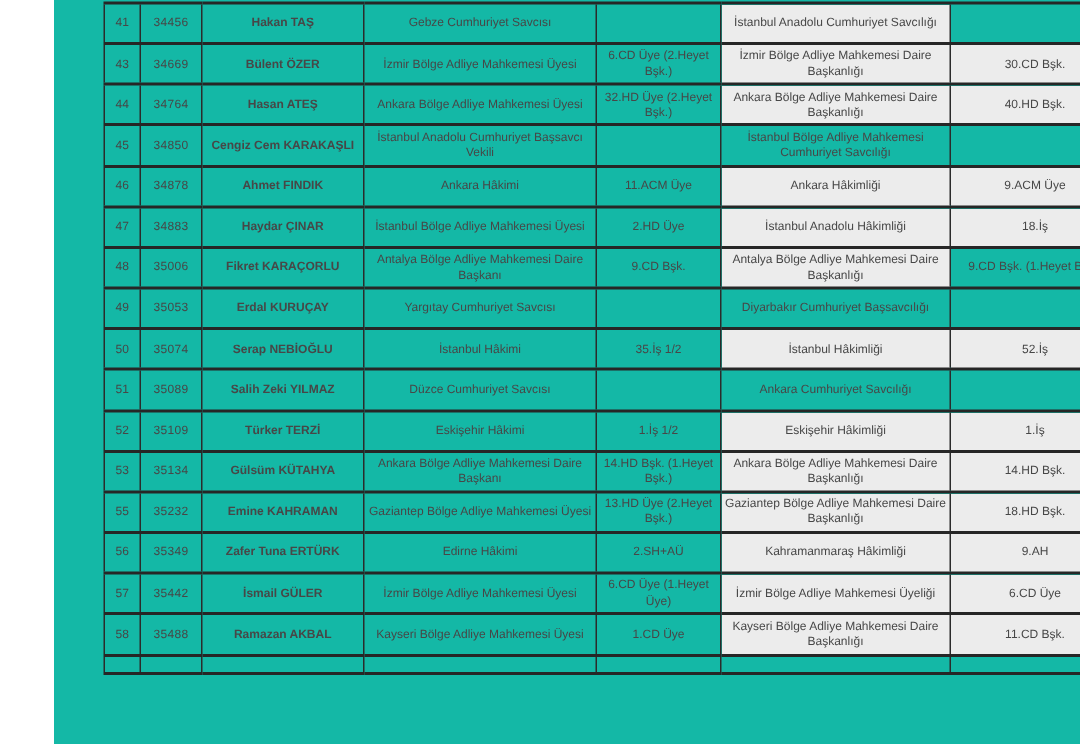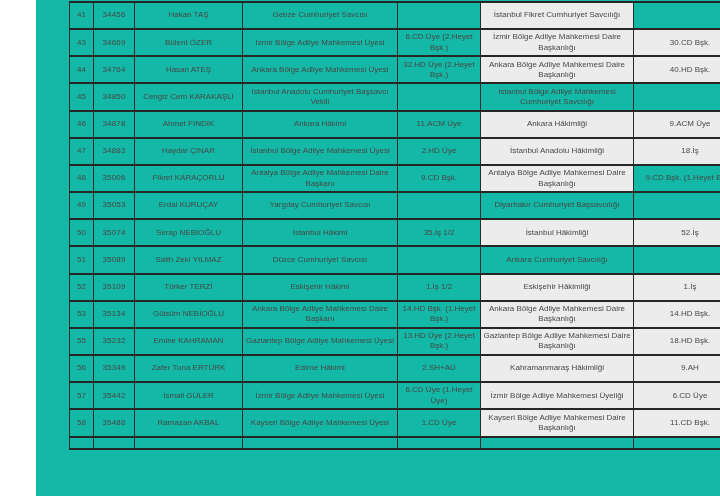--- a/index.html
+++ b/index.html
@@ -35,21 +35,21 @@
     font-size: 8px;
     line-height: 1.3;
     color: #474747;
     padding: 1px 2px;
     overflow: hidden;
   }
   table.assign tr { height: 27.17px; }
   table.assign tr.partial-row { height: 12px; }
   td.c-no   { font-size: 8.5px; color: #3c3c3c; }
   td.c-reg  { font-weight: normal; font-size: 9px; color: #141414; letter-spacing: 0.2px; }
-  td.c-name { font-weight: normal; font-size: 8.6px; color: #161616; text-align: left; padding-left: 4px; }
+  td.c-name { font-weight: bold; font-size: 8.6px; color: #161616; text-align: left; padding-left: 4px; }
   td.shaded { background: var(--shade, #ececec); }
 </style>
 </head>
 <body>
 
 <div class="page">
   <table class="assign">
     <colgroup>
       <col style="width:24px">
       <col style="width:41px">
@@ -59,21 +59,21 @@
       <col style="width:153px">
       <col style="width:113px">
     </colgroup>
     <tbody>
         <tr>
       <td class="c-no">41</td>
       <td class="c-reg">34456</td>
       <td class="c-name">Hakan TAŞ</td>
       <td class="c-cur">Gebze Cumhuriyet Savcısı</td>
       <td class="c-duty"></td>
-      <td class="c-new shaded">İstanbul Fikret Cumhuriyet Savcılığı</td>
+      <td class="c-new shaded">İstanbul Anadolu Cumhuriyet Savcılığı</td>
       <td class="c-nduty"></td>
     </tr>
         <tr>
       <td class="c-no">43</td>
       <td class="c-reg">34669</td>
       <td class="c-name">Bülent ÖZER</td>
       <td class="c-cur">İzmir Bölge Adliye Mahkemesi Üyesi</td>
       <td class="c-duty">6.CD Üye (2.Heyet Bşk.)</td>
       <td class="c-new shaded">İzmir Bölge Adliye Mahkemesi Daire Başkanlığı</td>
       <td class="c-nduty shaded">30.CD Bşk.</td>
@@ -155,21 +155,21 @@
       <td class="c-reg">35109</td>
       <td class="c-name">Türker TERZİ</td>
       <td class="c-cur">Eskişehir Hâkimi</td>
       <td class="c-duty">1.İş 1/2</td>
       <td class="c-new shaded">Eskişehir Hâkimliği</td>
       <td class="c-nduty shaded">1.İş</td>
     </tr>
         <tr>
       <td class="c-no">53</td>
       <td class="c-reg">35134</td>
-      <td class="c-name">Gülsüm NEBİOĞLU</td>
+      <td class="c-name">Gülsüm KÜTAHYA</td>
       <td class="c-cur">Ankara Bölge Adliye Mahkemesi Daire Başkanı</td>
       <td class="c-duty">14.HD Bşk. (1.Heyet Bşk.)</td>
       <td class="c-new shaded">Ankara Bölge Adliye Mahkemesi Daire Başkanlığı</td>
       <td class="c-nduty shaded">14.HD Bşk.</td>
     </tr>
         <tr>
       <td class="c-no">55</td>
       <td class="c-reg">35232</td>
       <td class="c-name">Emine KAHRAMAN</td>
       <td class="c-cur">Gaziantep Bölge Adliye Mahkemesi Üyesi</td>

